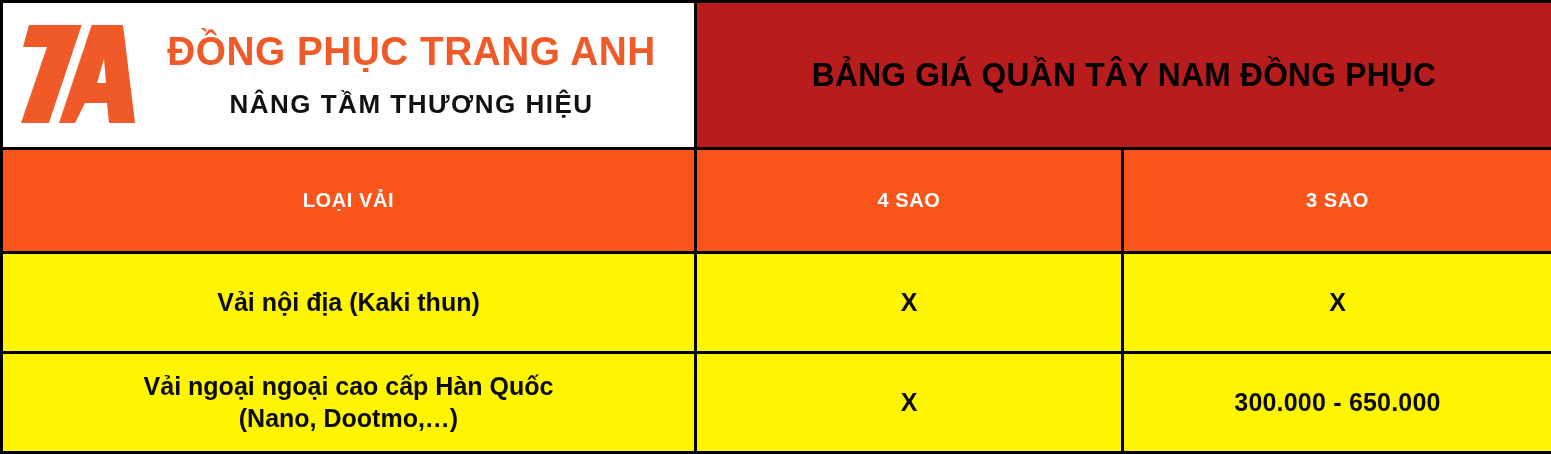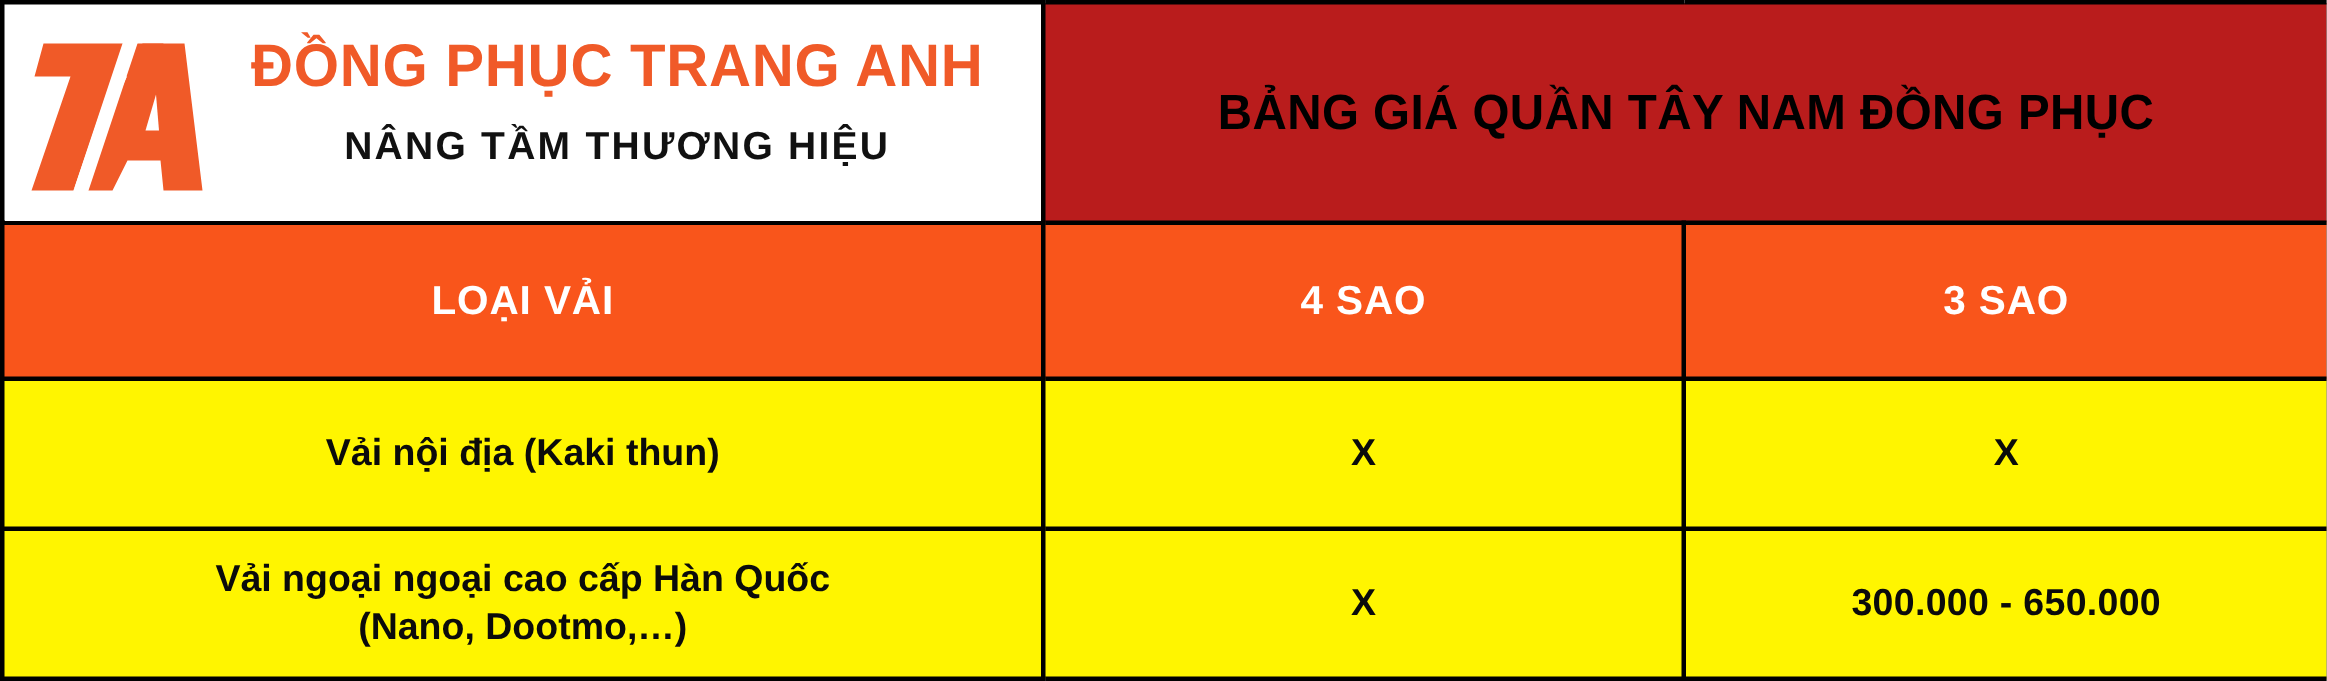--- a/index.html
+++ b/index.html
@@ -31,20 +31,21 @@
 
   
   .brand-cell {
     background: #ffffff;
     height: 122px;
     padding: 0;
     position: relative;
   }
   .brand-wrap {
     display: flex;
+    align-items: center;
     height: 104px;
     padding-left: 8px;
     box-sizing: border-box;
   }
   .logo-mark {
     flex: 0 0 auto;
     width: 128px;
     height: 112px;
     position: relative;
   }
@@ -85,21 +86,21 @@
     transform: scaleX(0.96);
   }
 
   
   .col-head {
     background: #F9551B;
     height: 86px;
   }
   .col-head .label {
     color: #ffffff;
-    font-size: 27px;
+    font-size: 20px;
     font-weight: bold;
     letter-spacing: 0.6px;
     white-space: nowrap;
   }
 
   
   .row-yellow td { background: #FFF500; }
   .row-white  td { background: #ffffff; }
 
   .cell-text {

